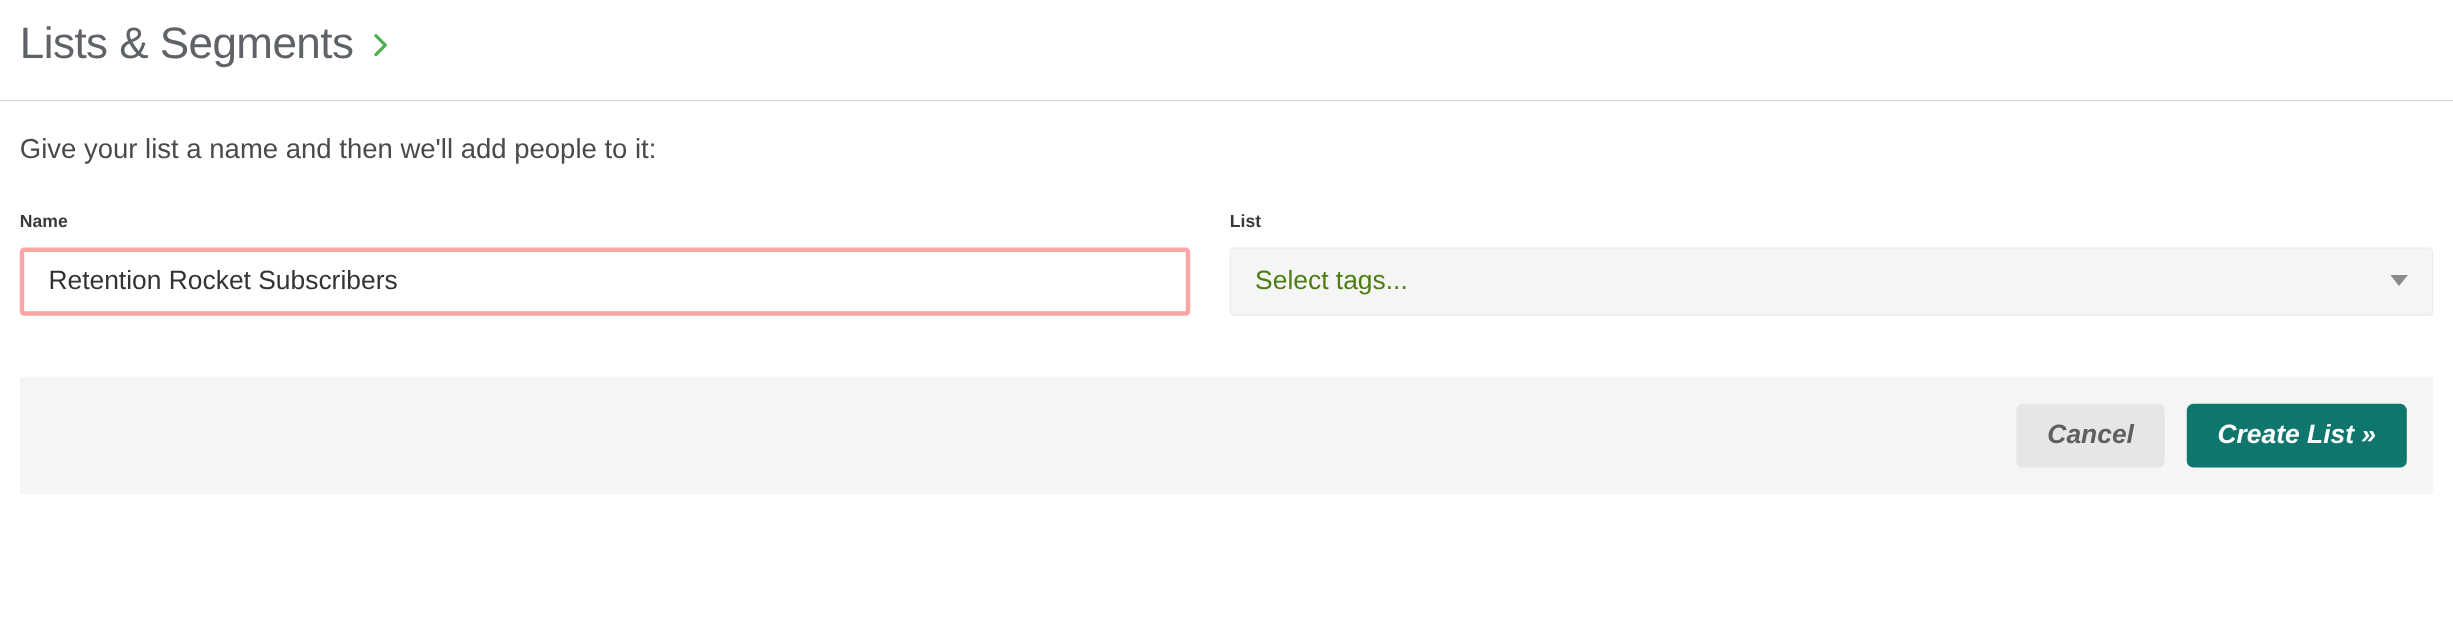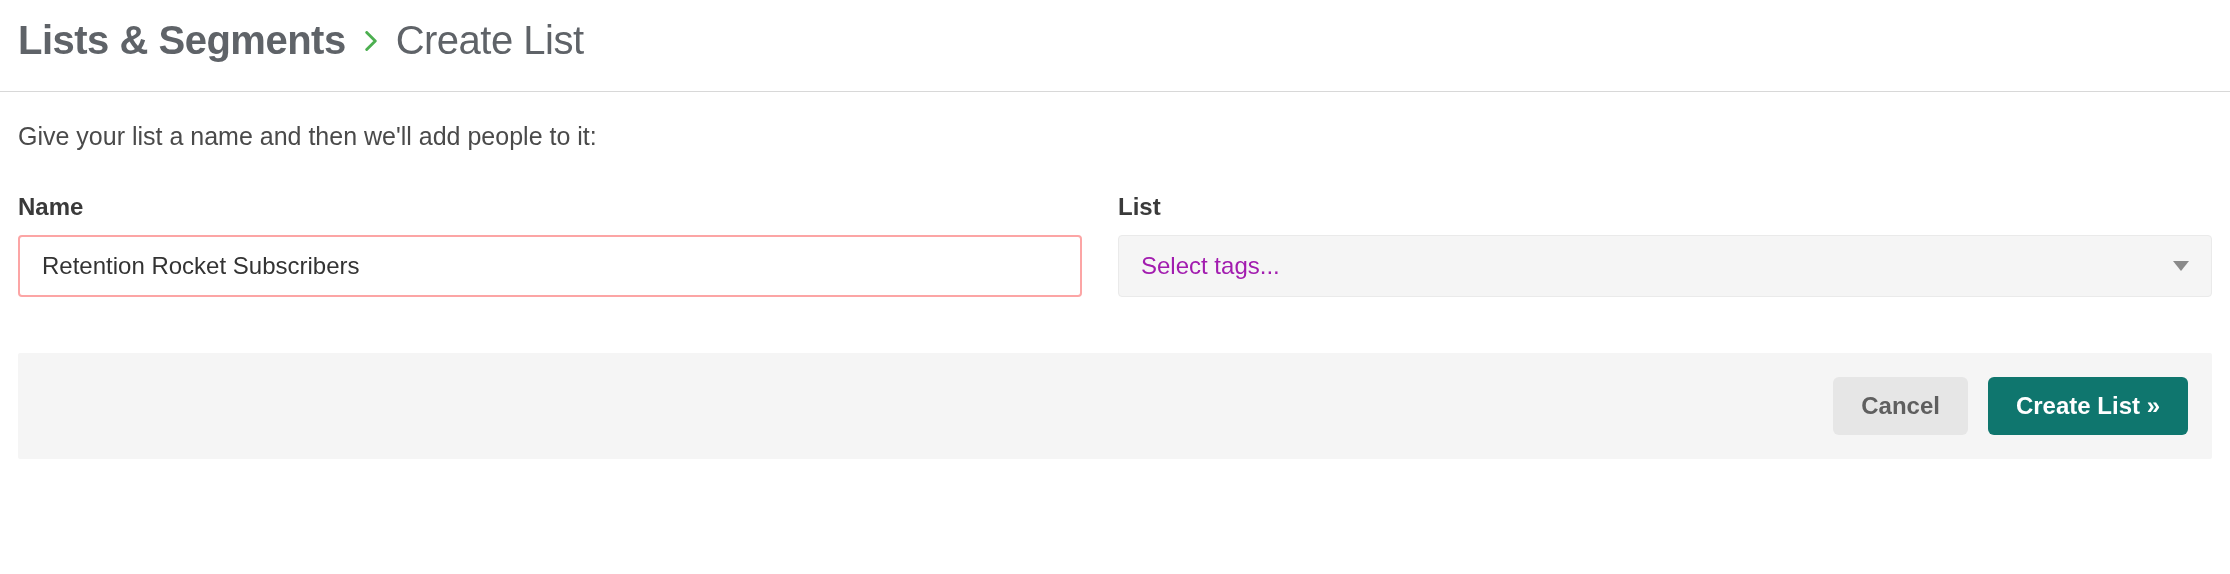--- a/index.html
+++ b/index.html
@@ -17,21 +17,21 @@
       padding: 18px 18px 30px 18px;
     }
     .breadcrumb {
       display: flex;
       align-items: center;
       gap: 18px;
       margin-bottom: 28px;
     }
     .breadcrumb-link {
       font-size: 40px;
-      font-weight: 700;
+      font-weight: 400;
       color: #5f6368;
       letter-spacing: -0.5px;
     }
     .breadcrumb-current {
       font-size: 40px;
       font-weight: 400;
       color: #5f6368;
       letter-spacing: -0.5px;
     }
     .breadcrumb-sep {
@@ -61,50 +61,50 @@
     }
     .form-col-name {
       flex: 0 0 1064px;
       max-width: 1064px;
     }
     .form-col-tags {
       flex: 1;
     }
     .field-label {
       display: block;
-      font-size: 24px;
+      font-size: 16px;
       font-weight: 600;
       color: #3a3a3a;
       margin-bottom: 14px;
     }
     .text-input {
       width: 100%;
       height: 62px;
-      border: 2px solid #fca5a5;
+      border: 4px solid #fca5a5;
       border-radius: 4px;
       padding: 0 22px;
       font-size: 24px;
       color: #333;
       background: #ffffff;
       outline: none;
     }
     .select-wrapper {
       position: relative;
       width: 100%;
       height: 62px;
       background: #f5f5f5;
       border: 1px solid #eaeaea;
       border-radius: 4px;
       display: flex;
       align-items: center;
       padding: 0 22px;
       cursor: pointer;
     }
     .select-placeholder {
-      color: #a21caf;
+      color: #4d7c0f;
       font-size: 24px;
     }
     .select-caret {
       position: absolute;
       right: 22px;
       top: 50%;
       transform: translateY(-50%);
       color: #8a8a8a;
     }
     .select-caret svg {
@@ -123,20 +123,21 @@
       height: 58px;
       padding: 0 28px;
       border-radius: 6px;
       font-size: 24px;
       font-weight: 600;
       border: none;
       cursor: pointer;
       display: inline-flex;
       align-items: center;
       justify-content: center;
+      font-style: italic;
     }
     .btn-cancel {
       background: #e6e6e6;
       color: #5f5f5f;
     }
     .btn-primary {
       background: #0f766e;
       color: #ffffff;
     }
   </style>
@@ -145,21 +146,20 @@
 
 <div class="container">
 
   <div class="breadcrumb">
     <span class="breadcrumb-link">Lists &amp; Segments</span>
     <span class="breadcrumb-sep">
       <svg viewBox="0 0 8 14" fill="none" stroke="#4caf50" stroke-width="2" stroke-linecap="round" stroke-linejoin="round">
         <polyline points="1,1 7,7 1,13"></polyline>
       </svg>
     </span>
-    <span class="breadcrumb-current">Create List</span>
   </div>
 
   <hr class="divider">
 
   <p class="instruction">Give your list a name and then we'll add people to it:</p>
 
   <div class="form-row">
     <div class="form-col-name">
       <label class="field-label">Name</label>
       <input type="text" class="text-input" value="Retention Rocket Subscribers" style="">

